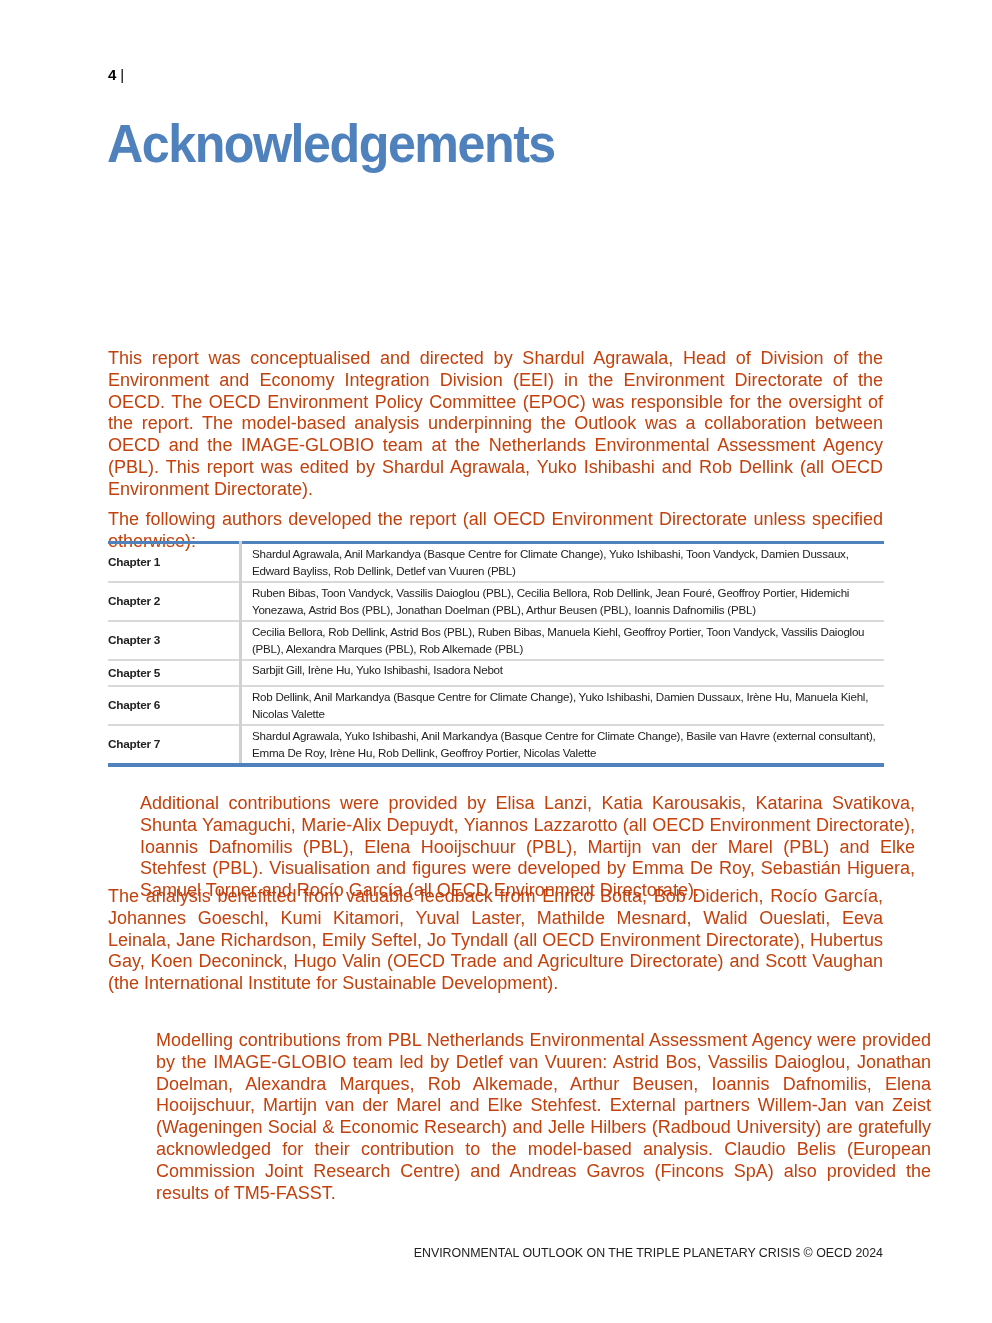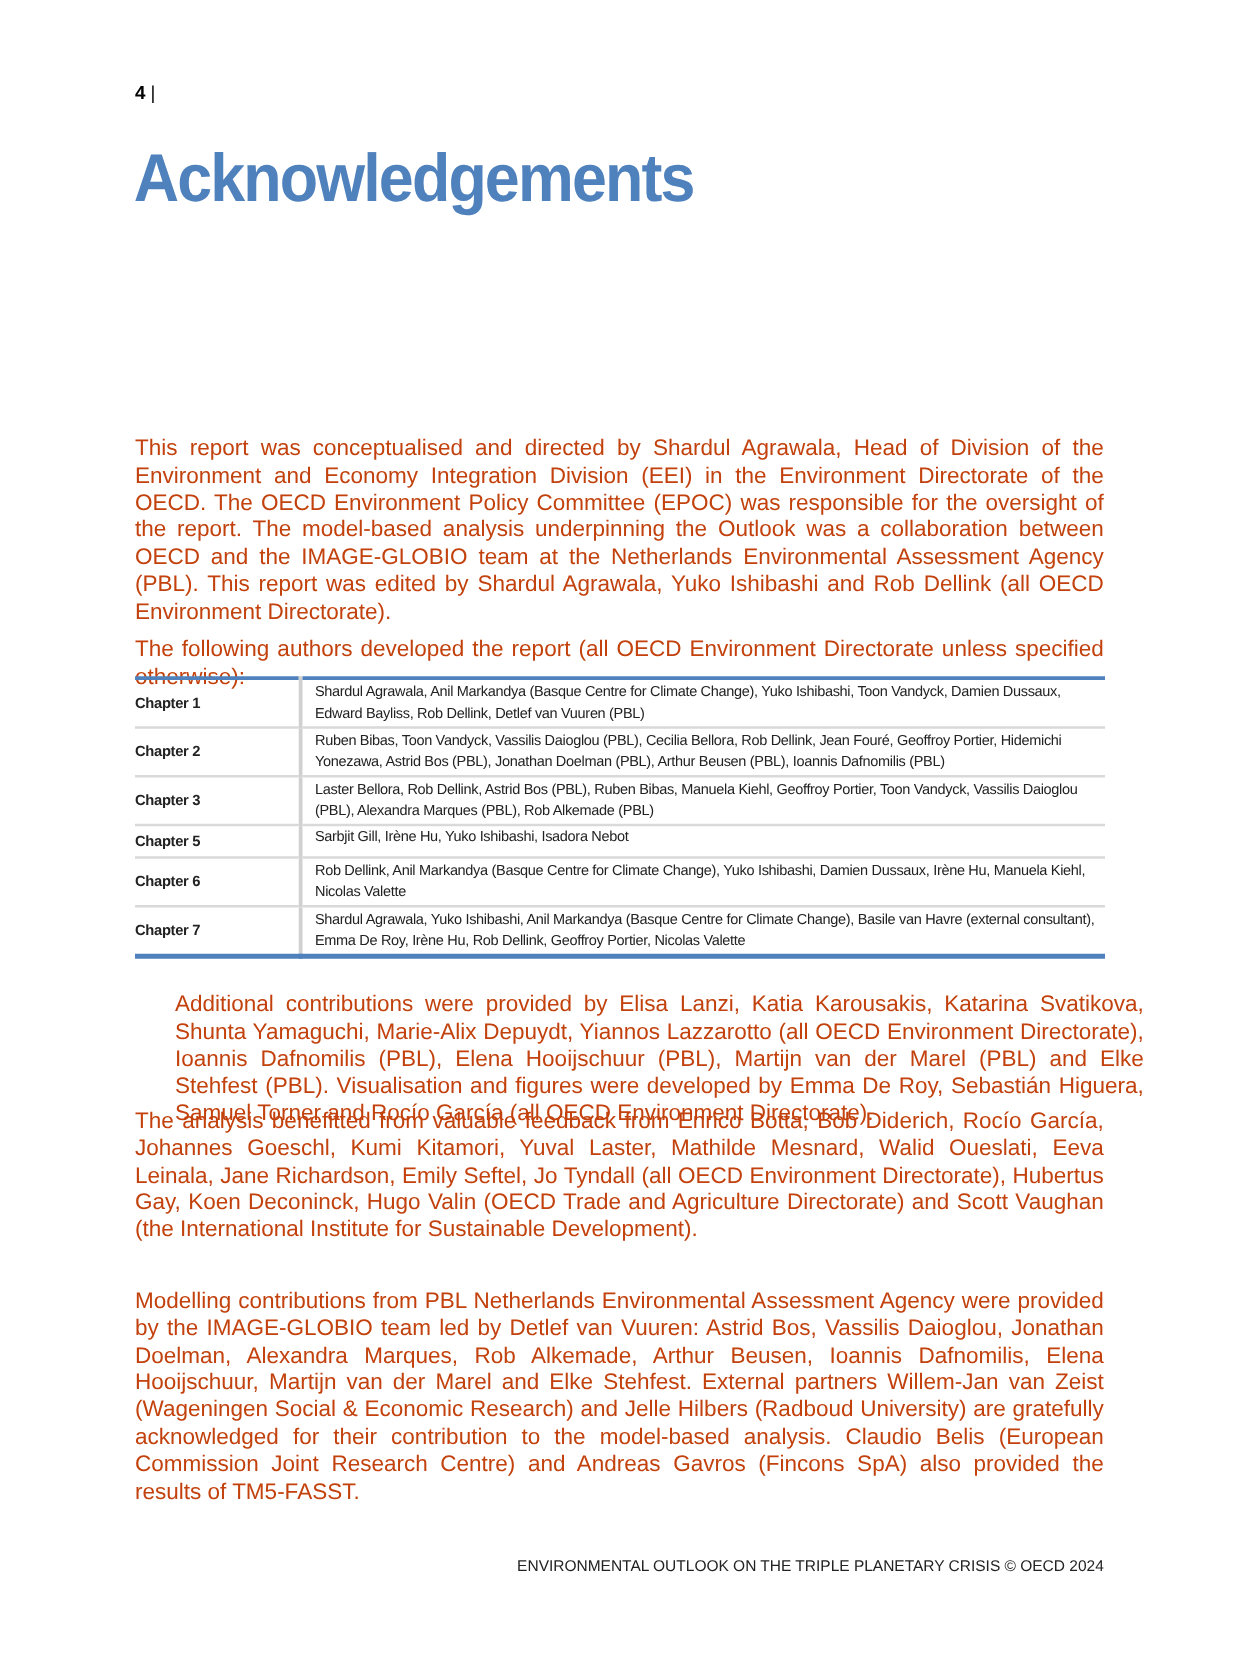--- a/index.html
+++ b/index.html
@@ -21,21 +21,21 @@
   }
   .body-text {
     position: absolute; left: 108px; width: 775px;
     font-size: 18px; line-height: 21.8px; text-align: justify;
     color: #c2410c; margin: 0;
   }
   #p1 { top: 348px; }
   #p2 { top: 509px; }
   #p3 { top: 793px; margin-left: 32px; }
   #p4 { top: 886px; }
-  #p5 { top: 1030px; }
+  #p5 { top: 1030px; margin-left: 48px; }
 
   table.authors {
     position: absolute; left: 108px; top: 541px; width: 776px;
     border-collapse: collapse; table-layout: fixed;
     border-top: 3px solid #4f81bd; border-bottom: 4px solid #4f81bd;
   }
   table.authors td {
     border-bottom: 2px solid #d9d9d9;
     font-size: 11.6px; line-height: 16.5px; color: #222;
     padding: 1px 8px 1px 10px; vertical-align: middle;
@@ -72,21 +72,21 @@
     <tr class="two">
       <td class="chap">Chapter 1</td>
       <td>Shardul Agrawala, Anil Markandya (Basque Centre for Climate Change), Yuko Ishibashi, Toon Vandyck, Damien Dussaux, Edward Bayliss, Rob Dellink, Detlef van Vuuren (PBL)</td>
     </tr>
     <tr class="two">
       <td class="chap">Chapter 2</td>
       <td>Ruben Bibas, Toon Vandyck, Vassilis Daioglou (PBL), Cecilia Bellora, Rob Dellink, Jean Fouré, Geoffroy Portier, Hidemichi Yonezawa, Astrid Bos (PBL), Jonathan Doelman (PBL), Arthur Beusen (PBL), Ioannis Dafnomilis (PBL)</td>
     </tr>
     <tr class="two">
       <td class="chap">Chapter 3</td>
-      <td>Laster Bellora, Rob Dellink, Astrid Bos (PBL), Ruben Bibas, Manuela Kiehl, Geoffroy Portier, Toon Vandyck, Vassilis Daioglou (PBL), Alexandra Marques (PBL), Rob Alkemade (PBL)</td>
+      <td>Cecilia Bellora, Rob Dellink, Astrid Bos (PBL), Ruben Bibas, Manuela Kiehl, Geoffroy Portier, Toon Vandyck, Vassilis Daioglou (PBL), Alexandra Marques (PBL), Rob Alkemade (PBL)</td>
     </tr>
     <tr class="one">
       <td class="chap">Chapter 5</td>
       <td>Sarbjit Gill, Irène Hu, Yuko Ishibashi, Isadora Nebot</td>
     </tr>
     <tr class="two">
       <td class="chap">Chapter 6</td>
       <td>Rob Dellink, Anil Markandya (Basque Centre for Climate Change), Yuko Ishibashi, Damien Dussaux, Irène Hu, Manuela Kiehl, Nicolas Valette</td>
     </tr>
     <tr class="two">

